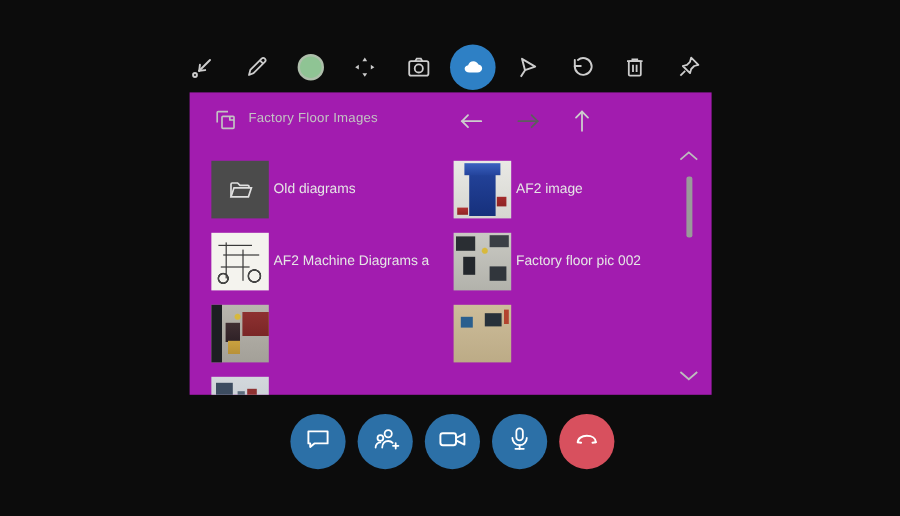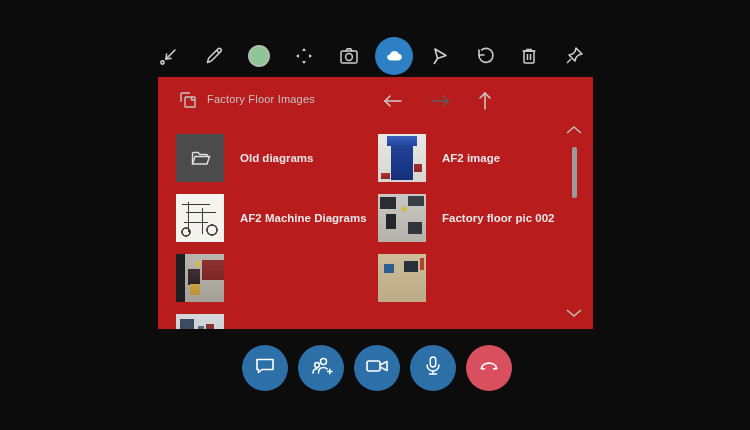--- a/index.html
+++ b/index.html
@@ -7,34 +7,34 @@
          font-family:"Liberation Sans",sans-serif;}
 
   
   .toolbar{position:absolute;left:152px;top:37px;height:38px;display:flex;align-items:center;gap:11px;}
   .tb-btn{width:34px;height:34px;display:flex;align-items:center;justify-content:center;cursor:pointer;}
   .tb-btn svg{display:block;}
   .tb-btn.active{width:38px;height:38px;margin:0 -2px;border-radius:50%;background:#2e80c5;}
   .swatch{width:18px;height:18px;border-radius:50%;background:#8fc494;border:2px solid #aebfab;}
 
   
-  .panel{position:absolute;left:158px;top:77px;width:435px;height:252px;background:#b91c1c;}
+  .panel{position:absolute;left:158px;top:77px;width:435px;height:252px;background:#a21caf;}
   .panel-header{position:absolute;left:0;top:0;width:100%;height:46px;}
   .fb-icon{position:absolute;left:19px;top:12px;}
   .fb-title{position:absolute;left:49px;top:16px;font-size:11px;color:#c3c3c3;letter-spacing:.2px;}
   .nav-btn{position:absolute;top:13px;width:26px;height:22px;display:flex;align-items:center;justify-content:center;cursor:pointer;}
   .nav-back{left:222px;}
   .nav-fwd{left:269px;}
   .nav-up{left:314px;}
 
   .file-grid{position:absolute;left:18px;top:51px;width:404px;height:201px;overflow:hidden;
              display:grid;grid-template-columns:202px 202px;grid-auto-rows:60px;}
   .file-item{display:flex;align-items:center;cursor:pointer;}
   .thumb{width:48px;height:48px;flex:0 0 48px;}
-  .file-label{margin-left:16px;font-size:11.5px;font-weight:700;color:#e6e6e6;
+  .file-label{margin-left:4px;font-size:11.5px;font-weight:400;color:#e6e6e6;
               white-space:nowrap;overflow:hidden;max-width:130px;}
 
   
   .thumb[data-thumb="folder"]{background:#4b4b4b;display:flex;align-items:center;justify-content:center;}
   .thumb[data-thumb="machine-blue"]{background:
       linear-gradient(#b23333,#8f2424) 3px 39px / 9px 6px no-repeat,
       linear-gradient(#a32c2c,#8f2424) 36px 30px / 8px 8px no-repeat,
       linear-gradient(#3a62c0,#24449c) 9px 2px / 30px 10px no-repeat,
       linear-gradient(#24449c,#16307c) 13px 6px / 22px 40px no-repeat,
       linear-gradient(#e9e9e5,#d6d6d0);}

